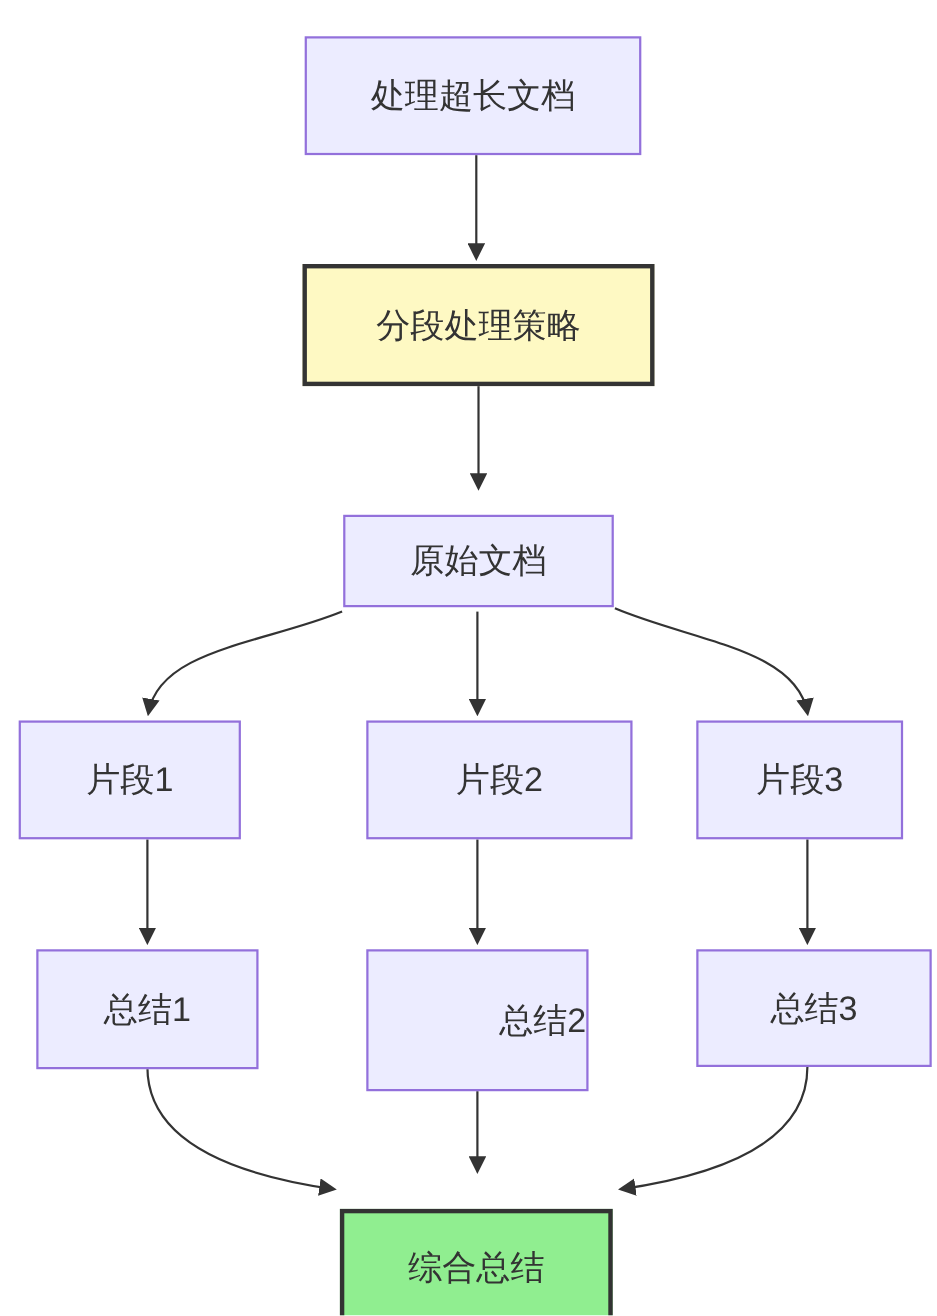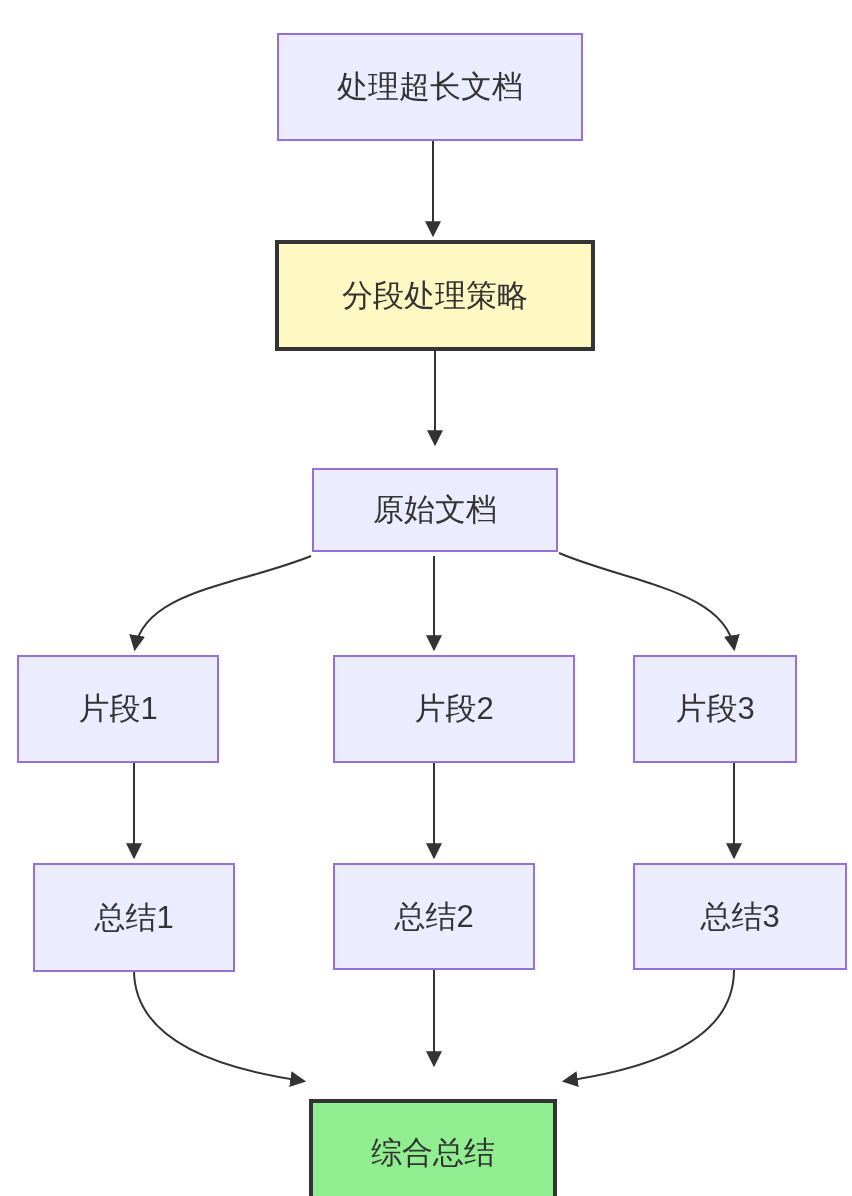--- a/index.html
+++ b/index.html
@@ -43,23 +43,23 @@
   .node--result {
     background: #90EE90;
     border: 4px solid #333333;
   }
   
   #n-root     { left: 277px; top:   33px; width: 306px; height: 108px; }
   #n-strategy { left: 275px; top:  240px; width: 320px; height: 111px; }
   #n-source   { left: 312px; top:  448px; width: 246px; height: 84px; margin-top: 20px; }
   #n-seg1     { left:  17px; top:  655px; width: 202px; height: 108px; }
   #n-seg2     { left: 333px; top:  655px; width: 242px; height: 108px; }
-  #n-seg3     { left: 633px; top:  655px; width: 164px; height: 108px; }
+  #n-seg3     { left: 633px; top:  655px; width: 188px; height: 108px; }
   #n-sum1     { left:  33px; top:  863px; width: 202px; height: 109px; }
-  #n-sum2     { left: 333px; top:  863px; width: 202px; height: 107px; }
+  #n-sum2     { left: 333px; top:  863px; width: 202px; height: 129px; justify-content: flex-end; }
   #n-sum3     { left: 633px; top:  863px; width: 214px; height: 107px; }
   #n-final    { left: 309px; top: 1071px; width: 248px; height: 108px; margin-top: 28px; }
 </style>
 </head>
 <body>
 
 <div class="canvas">
 
   <svg class="edges" viewBox="0 0 852 1196" xmlns="http://www.w3.org/2000/svg">
     <defs>

